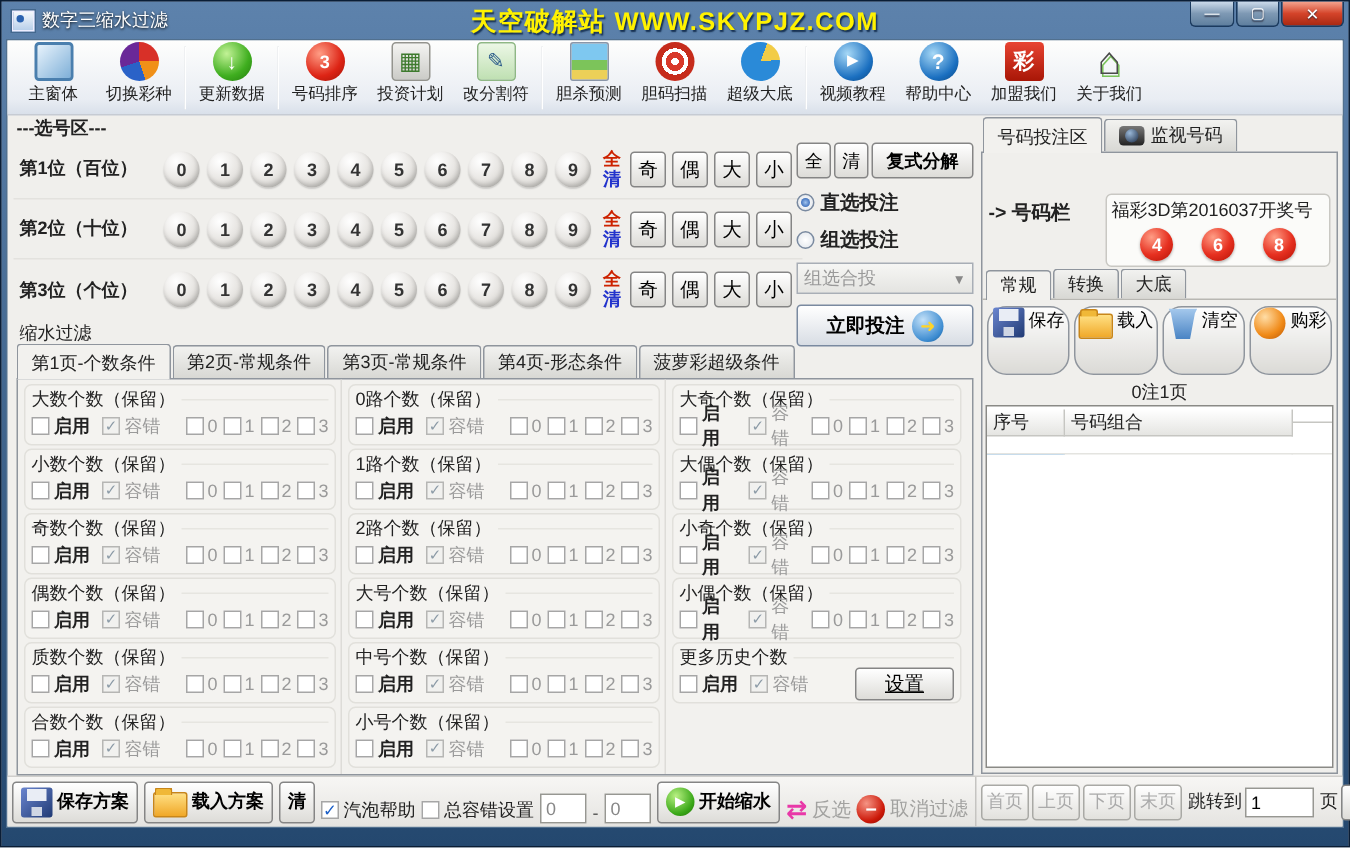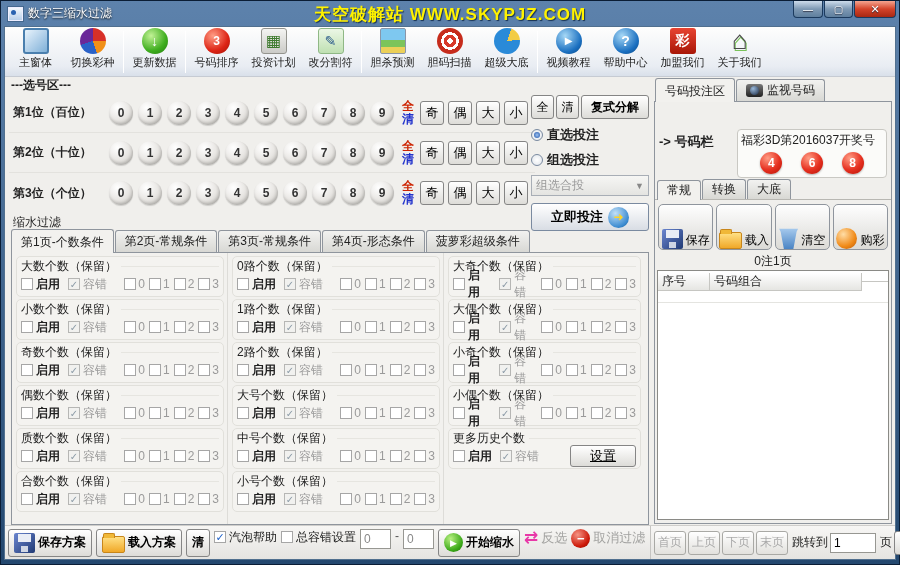--- a/index.html
+++ b/index.html
@@ -1,17 +1,17 @@
 <!DOCTYPE html>
 <html><head>
 <meta charset="utf-8">
 <style>
   html,body{margin:0;padding:0;background:#9aa8b8;}
   *{box-sizing:border-box;}
-  .window{width:900px;height:565px;background:linear-gradient(#5d82ac,#24486f);padding:0 3px 4px;display:flex;flex-direction:column;font-family:"Liberation Sans","DejaVu Sans",sans-serif;font-size:12px;color:#222;border:1px solid #0a1d35;}
+  .window{width:900px;height:565px;background:linear-gradient(#5d82ac,#24486f);padding:0 3px 12px;display:flex;flex-direction:column;font-family:"Liberation Sans","DejaVu Sans",sans-serif;font-size:12px;color:#222;border:1px solid #0a1d35;}
   
   .titlebar{height:25px;flex:none;display:flex;align-items:flex-start;color:#fff;position:relative;}
   .tb-left{display:flex;align-items:center;gap:5px;margin-top:4px;margin-left:4px;}
   .app-icon{width:15px;height:14px;background:linear-gradient(#f4f8fc,#b9d0ea);border:1px solid #eef;box-shadow:0 0 0 1px #44688e;position:relative;}
   .app-icon::after{content:"";position:absolute;left:2px;top:2px;width:5px;height:5px;background:#2a62b0;border-radius:50%;}
   .tb-title{font-size:12px;text-shadow:0 1px 2px #000;}
   .tb-banner{position:absolute;left:50%;top:2px;transform:translateX(-50%);font-size:17px;font-weight:bold;color:#fff200;letter-spacing:1px;text-shadow:1px 1px 1px #163052;white-space:nowrap;}
   .winbtns{margin-left:auto;display:flex;}
   .winbtn{height:17px;border:1px solid #1b3a5e;border-top:none;border-radius:0 0 4px 4px;display:flex;align-items:center;justify-content:center;color:#fff;font-size:10px;background:linear-gradient(#cddcec,#7e99b4 50%,#5f7f9e);margin-left:1px;text-shadow:0 1px 1px #223;}
   .winbtn-min{width:30px;} .winbtn-max{width:29px;}
@@ -109,41 +109,41 @@
   .rp-box{flex:1;min-height:0;border:1px solid #8f959d;background:#f0efec;display:flex;flex-direction:column;margin-bottom:1px;position:relative;z-index:1;}
   .rp-numrow{display:flex;align-items:center;padding:3px 4px 2px;flex:none;}
   .numbar-label{font-weight:bold;font-size:13px;width:78px;flex:none;}
   .draw-box{flex:1;border:1px solid #c9c8c3;background:#fbfbf9;border-radius:4px;padding:2px 3px 3px;margin-top:24px;}
   .draw-title{font-size:12px;text-align:center;white-space:nowrap;}
   .draw-balls{display:flex;justify-content:space-around;padding:3px 10px 0;}
   .drawball{width:22px;height:22px;border-radius:50%;background:radial-gradient(circle at 35% 28%,#ff9d85,#e63020 55%,#b31205);color:#fff;font-weight:bold;font-size:12px;display:flex;align-items:center;justify-content:center;box-shadow:0 1px 2px rgba(0,0,0,.3);}
   .rp-subtabs{display:flex;align-items:flex-end;height:20px;border-bottom:1px solid #b8b7b2;padding-left:2px;flex:none;}
   .tab.sub{padding:1px 9px;}
   .rp-actions{display:flex;gap:3px;padding:4px 3px 3px;flex:none;}
-  .action-btn{flex:1;height:46px;border:1px solid #8f959d;border-radius:5px;background:linear-gradient(#fefefe,#dbdad6);display:flex;align-items:flex-end;justify-content:center;gap:3px;font-size:12px;cursor:pointer;font-family:inherit;padding:0 1px;}
+  .action-btn{flex:1;height:46px;border:1px solid #8f959d;border-radius:13px;background:linear-gradient(#fefefe,#dbdad6);display:flex;align-items:flex-start;justify-content:center;gap:3px;font-size:12px;cursor:pointer;font-family:inherit;padding:0 1px;}
   .aicon{flex:none;position:relative;}
   .save-icon{width:21px;height:20px;background:linear-gradient(135deg,#6b86d0,#203a74);border-radius:2px;}
   .save-icon::before{content:"";position:absolute;top:1px;left:4px;right:4px;height:8px;background:#e9edf5;}
   .save-icon::after{content:"";position:absolute;bottom:1px;left:7px;width:7px;height:6px;background:#cfd6e4;}
   .load-icon{width:23px;height:17px;background:linear-gradient(#ffe084,#f0a828);border:1px solid #c8861a;border-radius:2px;margin-top:4px;}
   .load-icon::before{content:"";position:absolute;top:-4px;left:0;width:10px;height:4px;background:#f0b838;border:1px solid #c8861a;border-bottom:none;border-radius:2px 2px 0 0;}
   .clear-icon{width:19px;height:21px;background:linear-gradient(#a8cbee,#4a84c4);clip-path:polygon(8% 18%,92% 18%,100% 4%,0 4%,8% 18%,25% 100%,75% 100%,92% 18%);}
   .buy-icon{width:21px;height:21px;border-radius:50%;background:radial-gradient(circle at 35% 30%,#ffdda6,#f08a18 60%,#b85606);}
   .camera-icon{width:17px;height:13px;background:linear-gradient(#787878,#222);border-radius:3px;position:relative;flex:none;}
   .camera-icon::after{content:"";position:absolute;left:4px;top:2px;width:9px;height:9px;border-radius:50%;background:radial-gradient(circle at 35% 30%,#9ab8d8,#1a2a44);}
   .rp-status{text-align:center;height:17px;flex:none;font-size:12px;}
   .rp-table{flex:1;min-height:0;border:1px solid #8a8a86;background:#fff;margin:0 2px 3px;display:flex;flex-direction:column;}
   .t-row{display:flex;height:21px;flex:none;align-items:center;}
   .t-h{background:linear-gradient(#ffffff,#e5e5e2);border-right:1px solid #c6c6c2;border-bottom:1px solid #c6c6c2;display:flex;align-items:center;padding-left:4px;font-size:12px;}
   .t-c{border-right:1px solid #e4e4e0;border-bottom:1px solid #e4e4e0;}
   .c0{width:52px;flex:none;} .c1{flex:1;min-width:0;} .c2{width:26px;flex:none;border-right:none;}
   .td-sel{background:#57a9f2;}
   
   .bottombar{height:34px;flex:none;display:flex;align-items:center;background:linear-gradient(#f7f6f4,#e5e4e1);border-top:1px solid #cfcecb;padding:0 3px;}
-  .bb-left{display:flex;align-items:flex-start;gap:4px;width:642px;flex:none;}
+  .bb-left{display:flex;align-items:flex-end;gap:4px;width:642px;flex:none;}
   .bb-right{display:flex;align-items:center;gap:2px;flex:1;border-left:1px solid #c5c4c1;padding-left:3px;height:100%;min-width:0;}
   .bbtn{height:28px;border:1px solid #858585;border-radius:3px;background:linear-gradient(#ffffff,#dddcd8);display:inline-flex;align-items:center;gap:3px;padding:0 5px;font-size:12px;font-weight:bold;cursor:pointer;font-family:inherit;white-space:nowrap;}
   .bicon{flex:none;position:relative;}
   .start-icon{width:19px;height:19px;border-radius:50%;background:radial-gradient(circle at 35% 30%,#b8f082,#3aa818 65%,#1d6e06);color:#fff;display:flex;align-items:center;justify-content:center;}
   .start-icon::after{content:"▶";font-size:9px;}
   .invert-icon{color:#e838a8;font-size:17px;font-weight:bold;line-height:1;}
   .invert-icon::after{content:"⇄";}
   .cancel-icon{width:19px;height:19px;border-radius:50%;background:radial-gradient(circle at 35% 30%,#f59484,#cc1808 65%,#850a02);color:#fff;display:flex;align-items:center;justify-content:center;}
   .cancel-icon::after{content:"−";font-size:13px;font-weight:bold;}
   .flat-item{display:flex;align-items:center;gap:3px;color:#a2a2a0;font-size:13px;cursor:pointer;white-space:nowrap;}

